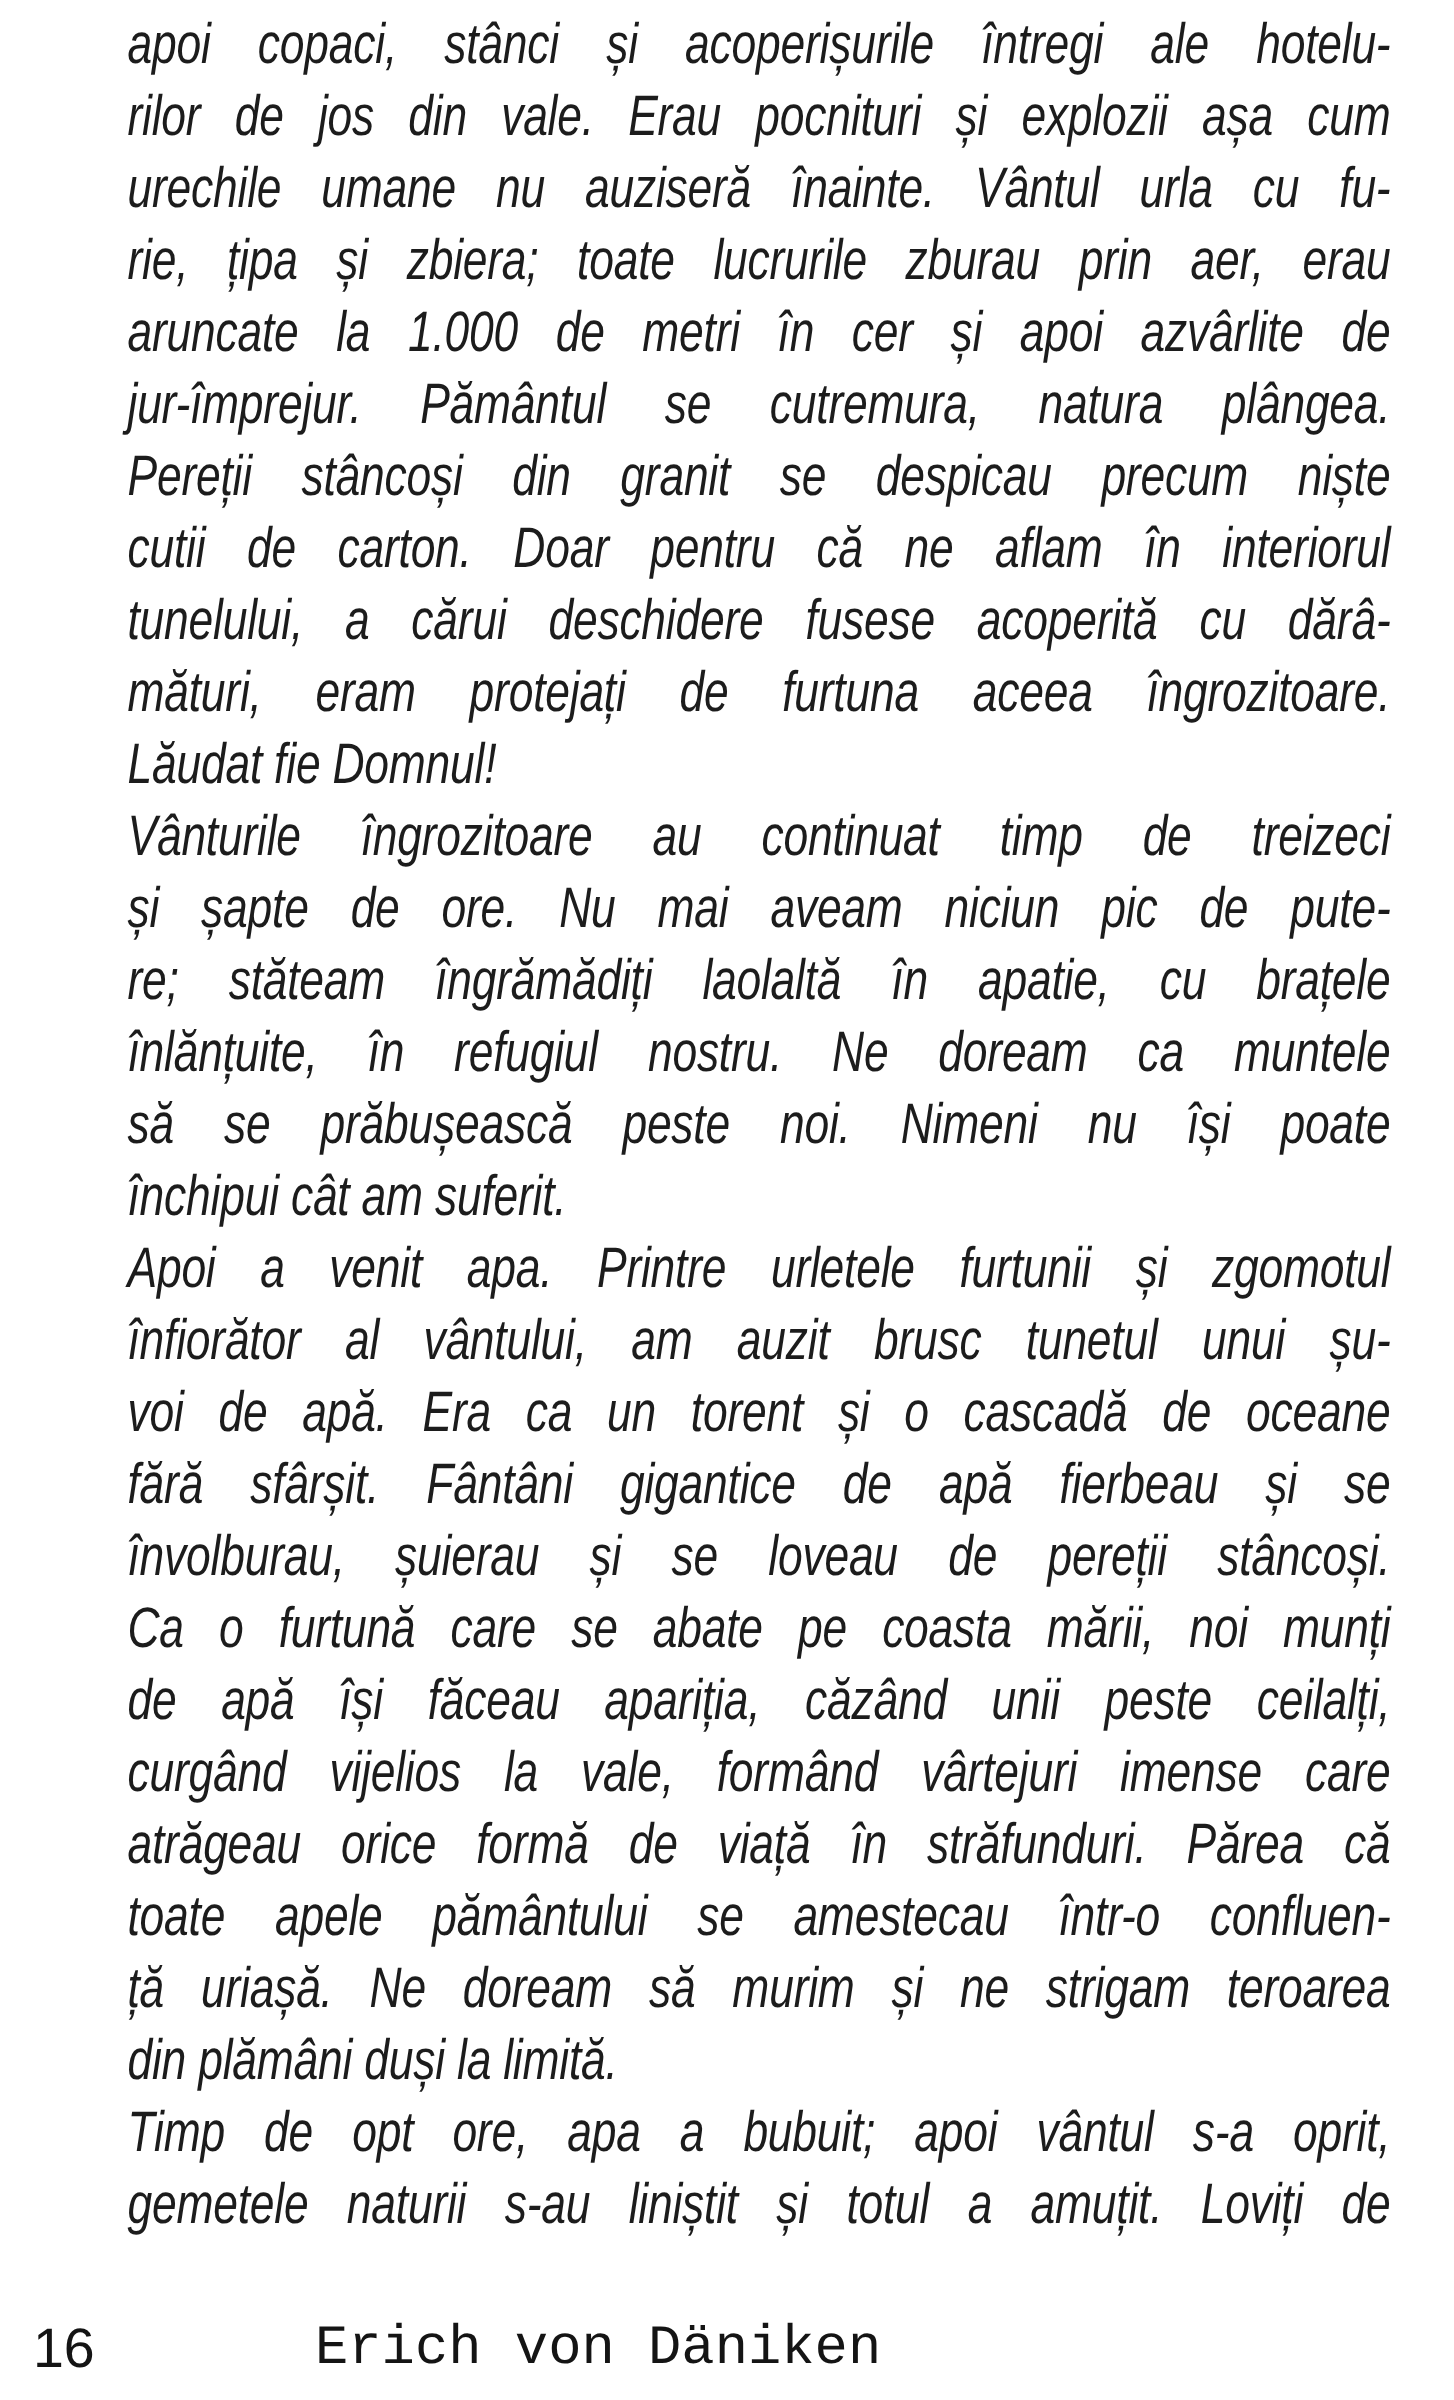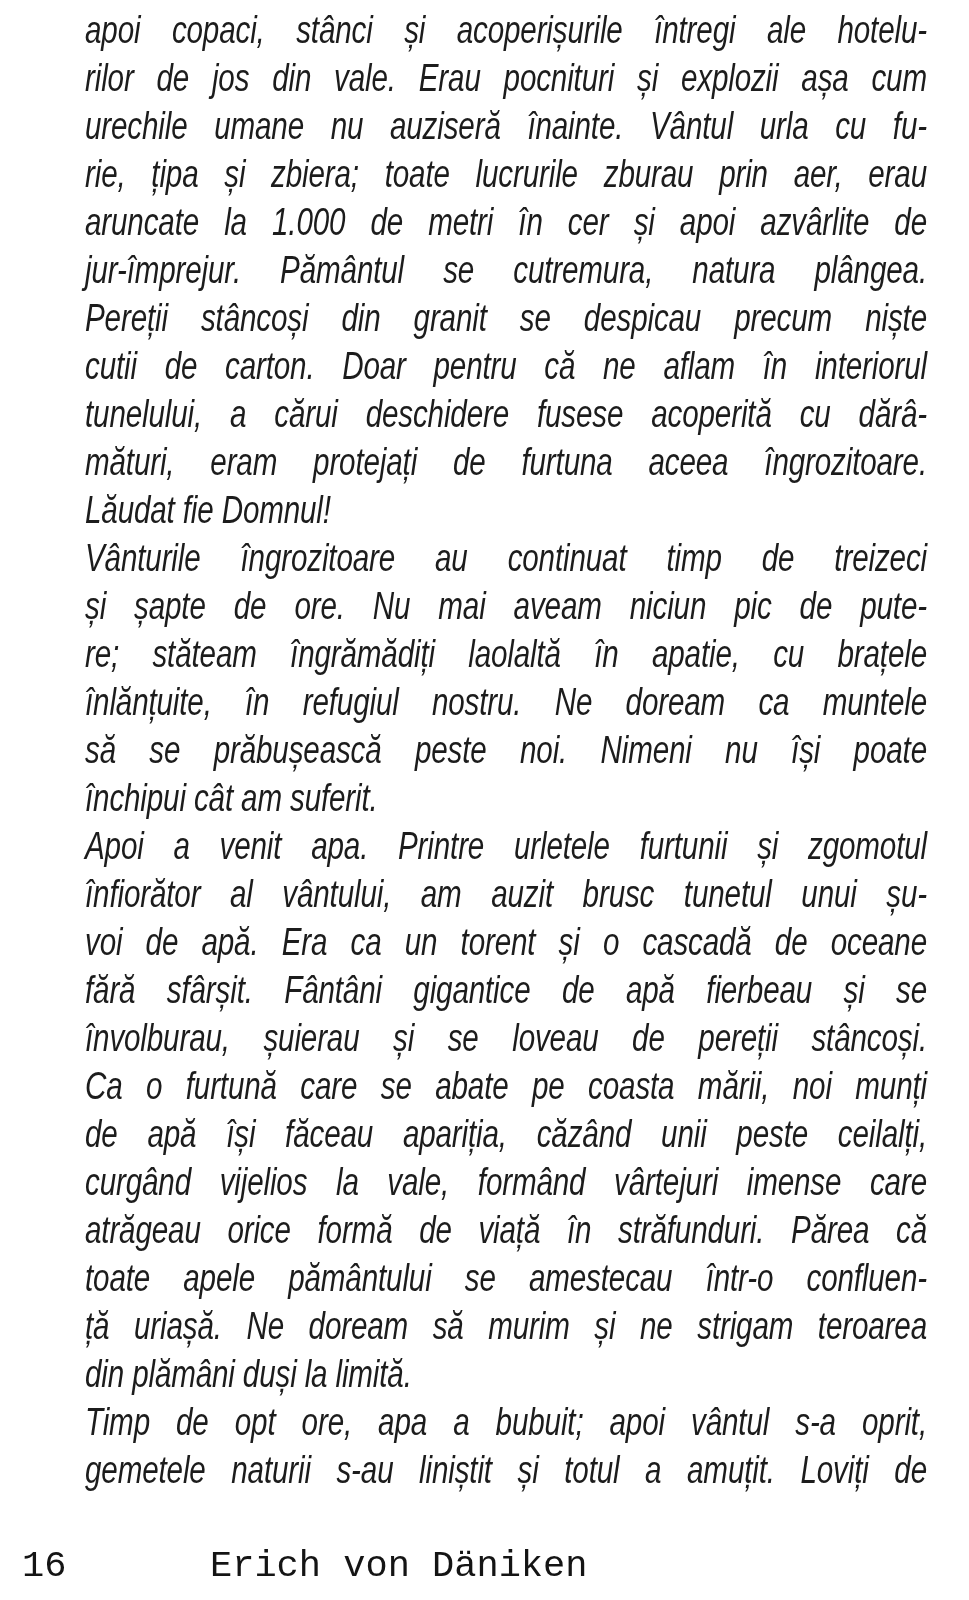--- a/index.html
+++ b/index.html
@@ -38,21 +38,21 @@
   }
   .line.lastline {
     text-align: left;
     text-align-last: left;
   }
   
   .footer-pagenum {
     position: absolute;
     left: 22px;
     top: 1546px;
-    font-family: Liberation Mono, monospace;
+    font-family: Liberation Sans, sans-serif;
     font-size: 37px;
     line-height: 40px;
     color: #141414;
   }
   .footer-author {
     position: absolute;
     left: 210px;
     top: 1546px;
     font-family: Liberation Mono, monospace;
     font-size: 37px;

